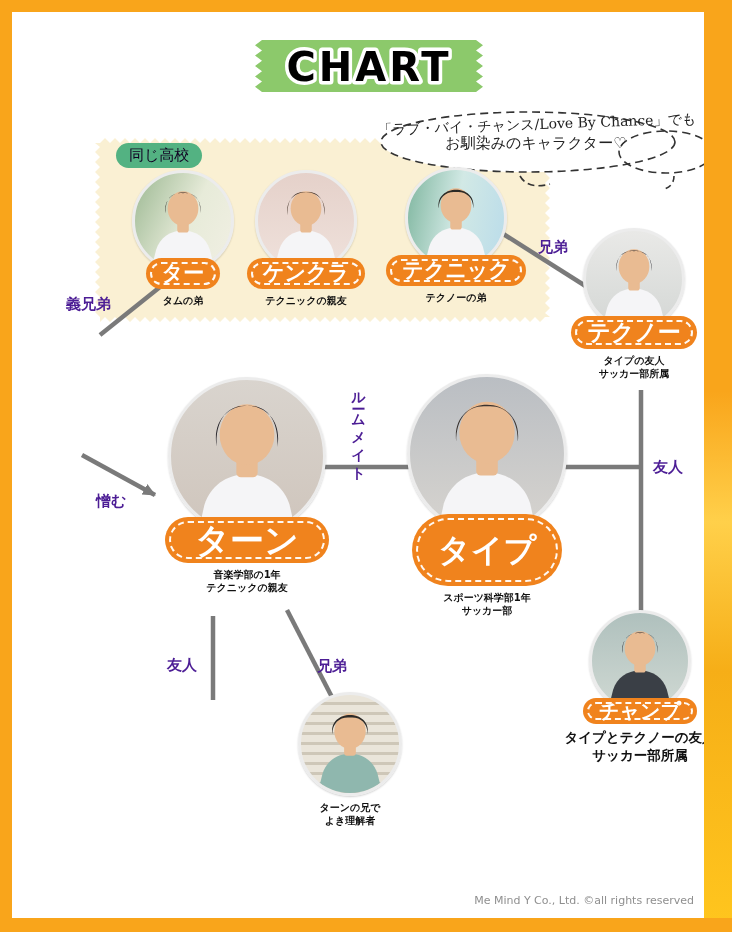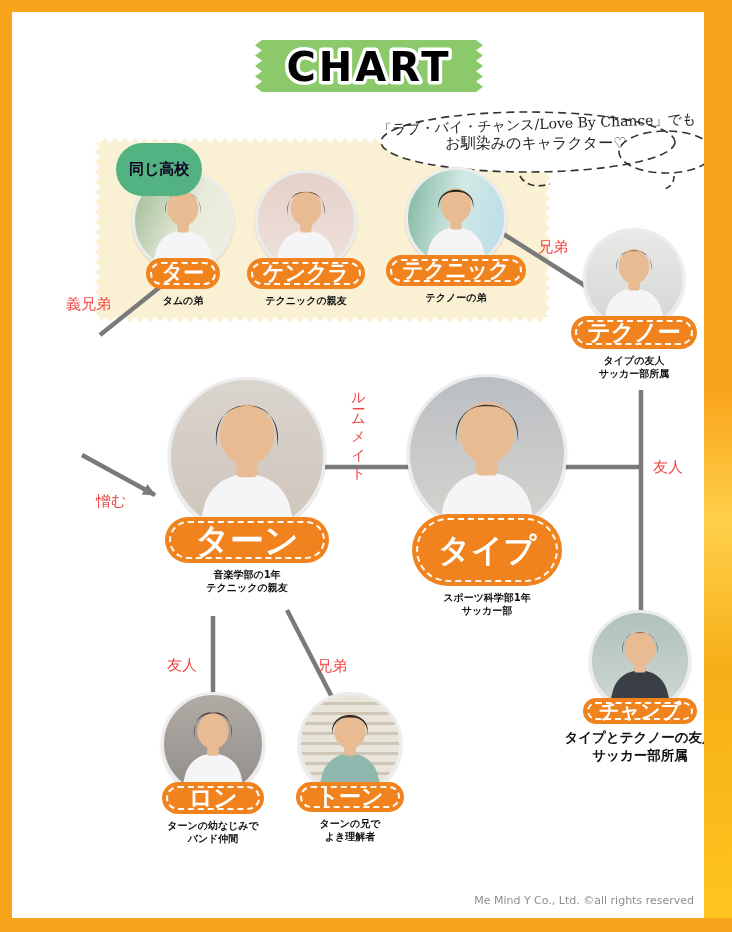--- a/index.html
+++ b/index.html
@@ -25,21 +25,21 @@
   .bubble svg{position:absolute;left:0;top:0;width:100%;height:100%;}
   .bubble-text{position:absolute;left:0;top:10px;width:316px;text-align:center;
                font-family:"DejaVu Serif","Liberation Serif",serif;color:#222;}
   .bubble-line1{font-size:14px;transform:rotate(-2deg);white-space:nowrap;}
   .bubble-line2{font-size:15px;margin-top:0;}
 
   
   .group-box{position:absolute;left:95px;top:138px;width:455px;height:184px;
              background:var(--group_box_cream,#FAF0D3);z-index:0;}
   .group-pill{position:absolute;left:116px;top:143px;z-index:3;background:var(--group_label_green,#53B282);
-              border-radius:999px;padding:17px 13px;font-size:15px;font-weight:bold;color:#102;}
+              border-radius:999px;padding:3px 13px;font-size:15px;font-weight:normal;color:#102;}
 
   
   .lines{position:absolute;left:0;top:0;width:732px;height:932px;z-index:1;}
   .lines line{stroke:var(--line_gray,#7A7A7A);stroke-width:4.5;}
 
   
   .char{position:absolute;display:flex;flex-direction:column;align-items:center;z-index:2;}
   .photo{width:96px;height:96px;border-radius:50%;border:3px solid #ececec;overflow:hidden;
          box-shadow:0 1px 2px rgba(0,0,0,.18);background:#ddd;}
   .photo svg{width:100%;height:100%;display:block;}
@@ -67,21 +67,21 @@
   #c-tum .badge{font-size:24px;padding:4px 28px;}
   #c-techno .badge{font-size:23px;}
   #c-tharn .badge{font-size:34px;padding:6px 30px;margin-top:-18px;}
   #c-type .badge{font-size:32px;padding:20px 26px;margin-top:-20px;}
   #c-champ .badge{font-size:20px;padding:3px 16px;}
   #c-lhong .badge{font-size:24px;padding:4px 26px;}
   #c-thorn .badge{font-size:22px;padding:4px 20px;}
   #c-champ .caption{font-size:13.5px;}
 
   
-  .rel{position:absolute;font-weight:normal;font-size:15px;z-index:3;color:#ef4444;white-space:nowrap;}
+  .rel{position:absolute;font-weight:bold;font-size:15px;z-index:3;color:#4c1d95;white-space:nowrap;}
   #rel-gikyodai{left:66px;top:295px;}
   #rel-kyodai-top{left:538px;top:238px;}
   #rel-roommate{left:350px;top:383px;writing-mode:vertical-rl;text-orientation:upright;font-size:14px;letter-spacing:2px;}
   #rel-nikumu{left:96px;top:492px;}
   #rel-yujin-right{left:653px;top:458px;}
   #rel-yujin-bottom{left:167px;top:656px;}
   #rel-kyodai-bottom{left:317px;top:657px;}
 
   
   .footer{position:absolute;right:38px;top:894px;font-size:11px;color:#8f8f8f;z-index:2;text-align:center;}
@@ -251,50 +251,30 @@
     </div>
     <div class="badge">
         <span>チャンプ</span>
       </div>
     <div class="caption">
       <div>タイプとテクノーの友人</div>
         <div>サッカー部所属</div>
     </div>
   </div>
 
-  <div class="char" id="c-lhong">
-    <div class="photo">
-      <svg viewBox="0 0 100 100" preserveAspectRatio="xMidYMax slice">
-        <path class="shirt" d="M50,60 C36,60 26,68 22,80 L17,100 L83,100 L78,80 C74,68 64,60 50,60 Z"></path>
-        <rect class="skin" x="44" y="48" width="12" height="14" rx="3"></rect>
-        <ellipse class="skin" cx="50" cy="37" rx="16" ry="18"></ellipse>
-        <path class="hair" d="M31,44 C25,10 75,10 69,44 C70,24 61,17 50,18 C39,17 30,24 31,44 Z"></path>
-      </svg>
-    </div>
-    <div class="badge">
-        <span>ロン</span>
-      </div>
-    <div class="caption">
-      <div>ターンの幼なじみで</div>
-        <div>バンド仲間</div>
-    </div>
-  </div>
 
   <div class="char" id="c-thorn">
     <div class="photo">
       <svg viewBox="0 0 100 100" preserveAspectRatio="xMidYMax slice">
         <path class="shirt" d="M50,60 C36,60 26,68 22,80 L17,100 L83,100 L78,80 C74,68 64,60 50,60 Z"></path>
         <rect class="skin" x="44" y="48" width="12" height="14" rx="3"></rect>
         <ellipse class="skin" cx="50" cy="37" rx="16" ry="18"></ellipse>
         <path class="hair" d="M32,40 C28,14 72,14 68,40 C68,28 60,22 50,23 C40,22 32,28 32,40 Z"></path>
       </svg>
     </div>
-    <div class="badge">
-        <span>トーン</span>
-      </div>
     <div class="caption">
       <div>ターンの兄で</div>
         <div>よき理解者</div>
     </div>
   </div>
 
   <div class="rel" id="rel-gikyodai">義兄弟</div>
   <div class="rel" id="rel-kyodai-top">兄弟</div>
   <div class="rel" id="rel-roommate">ルームメイト</div>
   <div class="rel" id="rel-nikumu">憎む</div>

